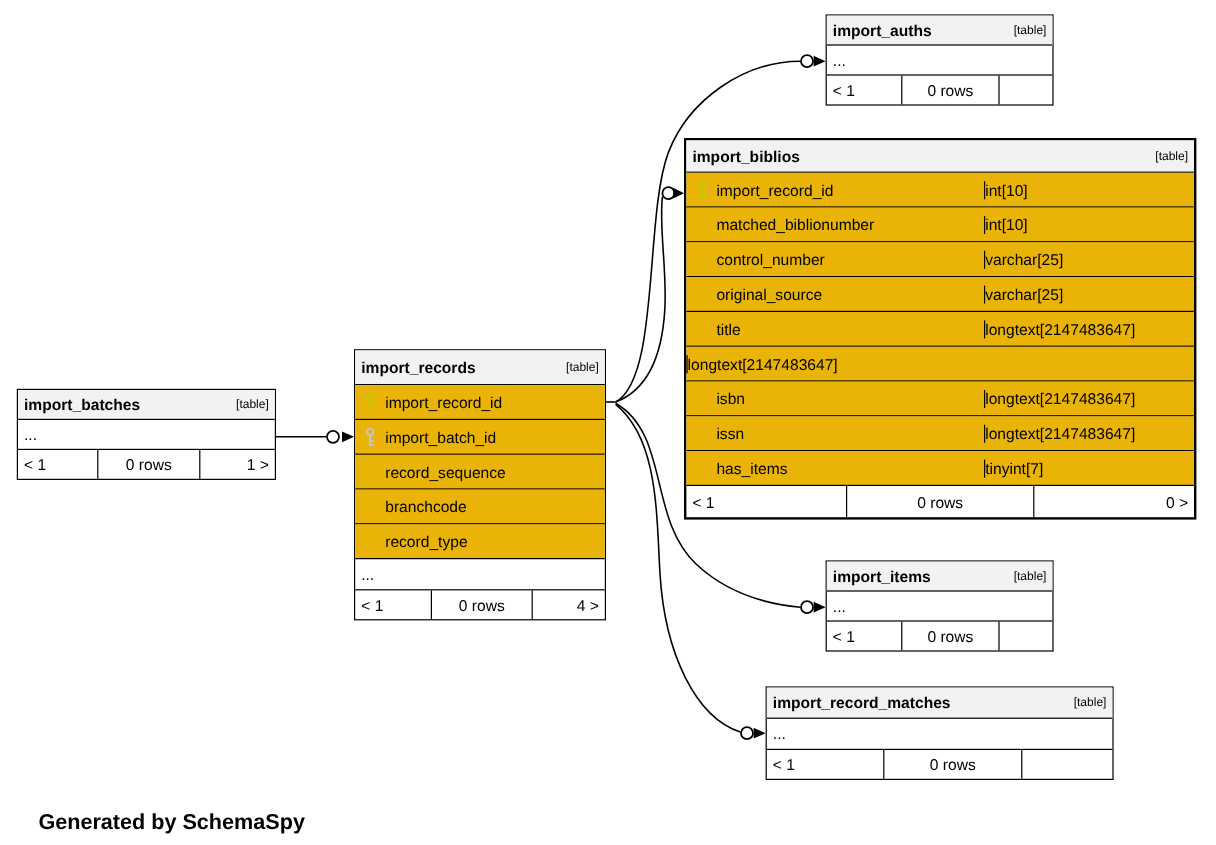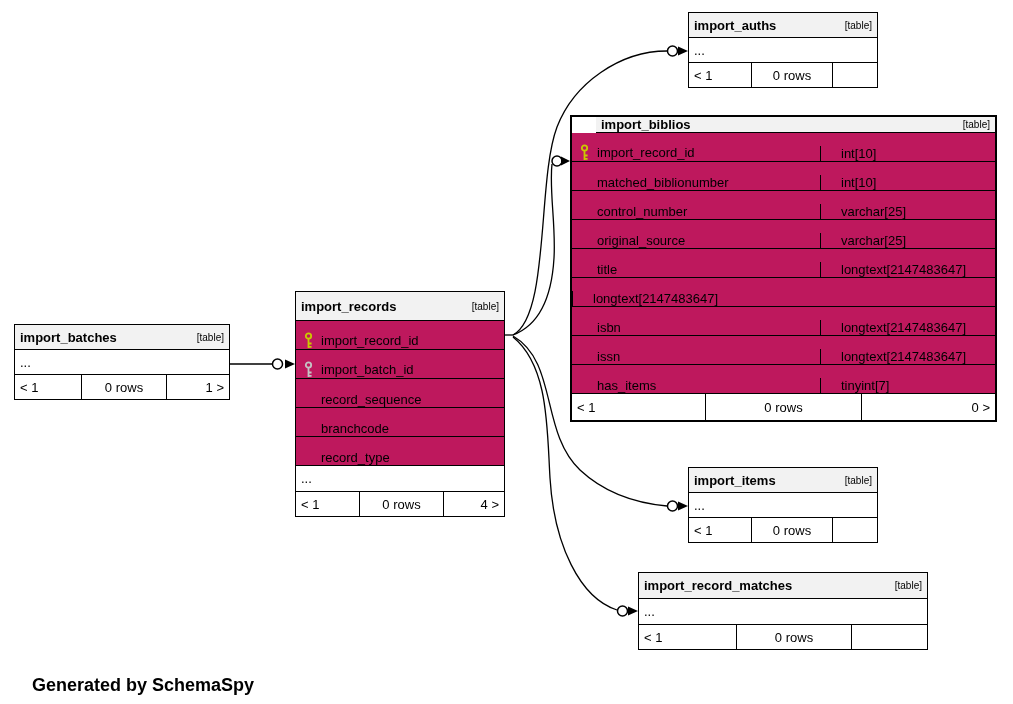--- a/index.html
+++ b/index.html
@@ -19,29 +19,29 @@
   }
   .tbl-thick{border-width:2px;}
   .hd{
     display:flex;justify-content:space-between;align-items:center;
     background:#f2f2f2;border-bottom:1px solid #000;
     padding:0 5px;box-sizing:border-box;
   }
   .hd .nm{font-weight:bold;}
   .hd .tag{font-size:10px;}
   .row{
-    display:flex;align-items:flex-end;border-bottom:1px solid #000;
-    box-sizing:border-box;background:#be185d;
+    display:flex;align-items:center;border-bottom:1px solid #000;
+    box-sizing:border-box;background:#eab308;
   }
   .cname{flex:1;display:flex;align-items:center;padding-left:6px;}
   .keyspace{width:13px;display:flex;justify-content:center;align-items:center;flex:0 0 13px;}
   .cname .lbl{margin-left:6px;}
   .ctype{
     flex:0 0 175px;border-left:1px solid #000;display:flex;align-items:center;
-    padding-left:20px;box-sizing:border-box;
+    padding-left:0;box-sizing:border-box;
   }
   .dots{
     display:flex;align-items:center;padding-left:5px;
     border-bottom:1px solid #000;box-sizing:border-box;
   }
   .ft{display:flex;align-items:stretch;}
   .ft>div{display:flex;align-items:center;box-sizing:border-box;padding:0 5px;}
   .ft .c2,.ft .c3{border-left:1px solid #000;}
   .ft .c1{justify-content:flex-start;}
   .ft .c2{justify-content:center;}
@@ -85,21 +85,21 @@
   </div>
   <div class="dots" style="height:25px;">...</div>
   <div class="ft" style="height:24px;">
     <div class="c1" style="flex:0 0 62px;">&lt; 1</div>
     <div class="c2" style="flex:0 0 81px;">0 rows</div>
     <div class="c3"></div>
   </div>
 </div>
 
 <div class="tbl tbl-thick" style="left:570px;top:115px;width:427px;">
-  <div class="hd" style="height:16px;margin-left:24px;">
+  <div class="hd" style="height:27px;">
     <span class="nm">import_biblios</span>
     <span class="tag">[table]</span>
   </div>
 
   <div class="row" style="height:29px;">
     <div class="cname">
       <span class="keyspace pk">
         <svg width="11" height="17" viewBox="0 0 11 17">
             <circle cx="5.5" cy="4" r="2.7" fill="none" stroke="currentColor" stroke-width="1.8"></circle>
             <path d="M5.5 6.8 V16 M5.5 11.5 H8.6 M5.5 14.8 H8.6" fill="none" stroke="currentColor" stroke-width="1.8"></path>

